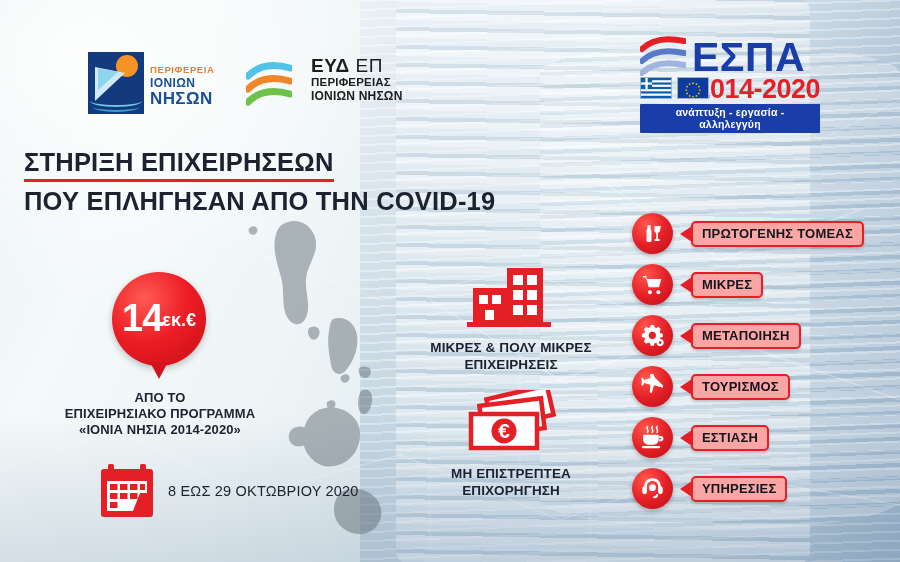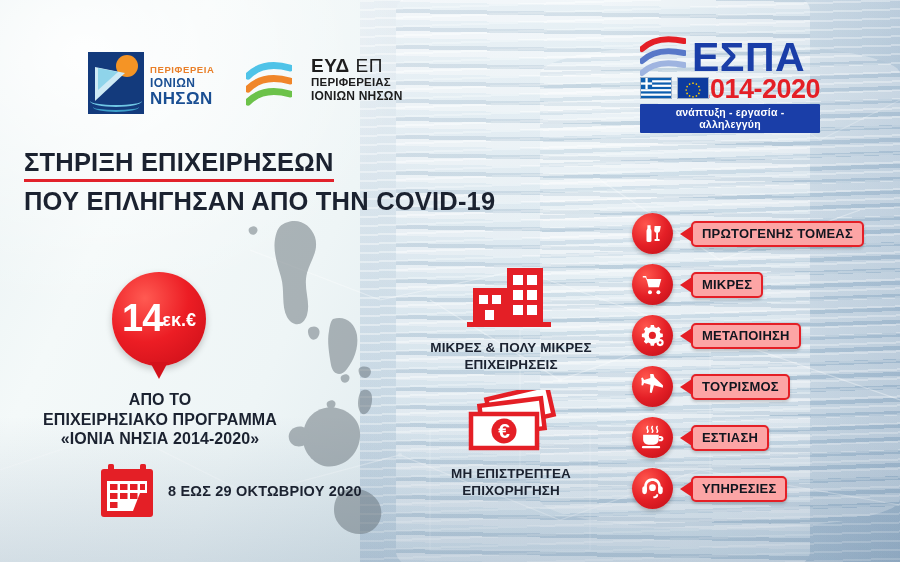--- a/index.html
+++ b/index.html
@@ -226,30 +226,30 @@
     border-left: 9px solid transparent;
     border-right: 9px solid transparent;
     border-top: 17px solid #d4121b;
   }
   .amount-num { font-size: 38px; font-weight: bold; line-height: 0.88; letter-spacing: -1px; }
   .amount-unit { font-size: 18px; font-weight: bold; line-height: 1; margin-top: 2px; }
 
   .amount-caption {
     position: absolute; left: -88px; top: 118px; width: 272px;
     text-align: center; color: #1b2230;
-    font-size: 16px; font-weight: bold; line-height: 1.22;
+    font-size: 13px; font-weight: bold; line-height: 1.22;
     letter-spacing: 0.1px;
   }
 
   
   .date-block { position: absolute; left: 98px; top: 462px; display: flex; align-items: center; }
   .cal-icon { width: 58px; height: 58px; flex: none; }
   .date-text {
     margin-left: 12px; color: #1b2230;
-    font-size: 14.5px; font-weight: bold; letter-spacing: 0.2px;
+    font-size: 14.5px; font-weight: normal; letter-spacing: 0.2px;
   }
 
   
   .feature { position: absolute; text-align: center; width: 230px; }
   .feature-sme { left: 396px; top: 264px; }
   .feature-grant { left: 396px; top: 390px; }
   .feature-icon { height: 66px; display: flex; align-items: flex-end; justify-content: center; }
   .feature-label {
     margin-top: 10px; color: #1b2230;
     font-size: 13.5px; font-weight: bold; line-height: 1.25;

